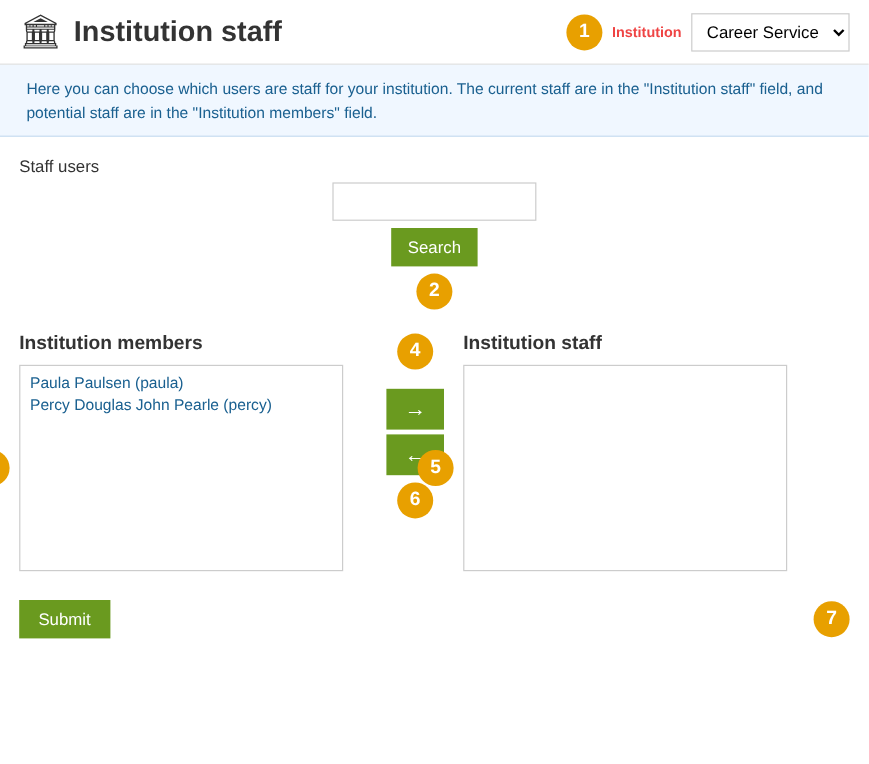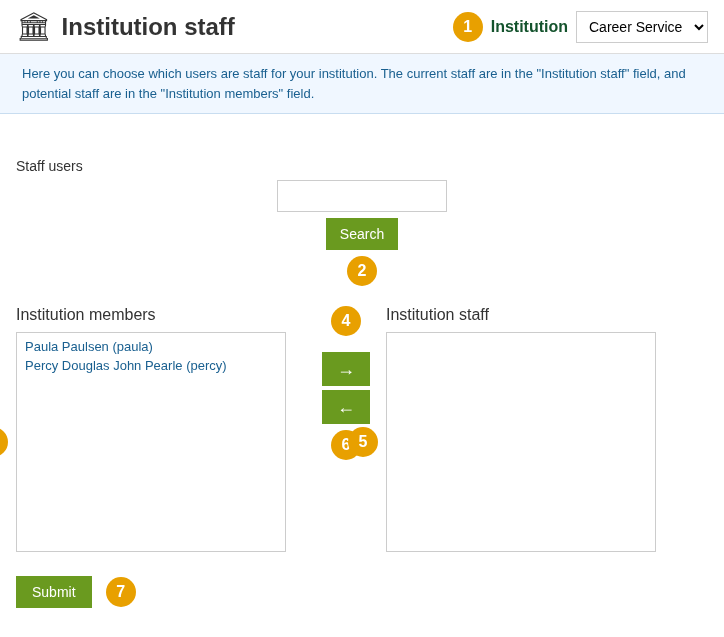--- a/index.html
+++ b/index.html
@@ -35,22 +35,22 @@
       font-weight: bold;
       color: #333;
     }
     .header-right {
       display: flex;
       align-items: center;
       gap: 8px;
     }
     .badge-label {
       font-weight: bold;
-      font-size: 16px;
-      color: #14532d;
+      font-size: 12px;
+      color: #ef4444;
     }
     .career-select {
       border: 1px solid #ccc;
       padding: 6px 8px;
       font-size: 14px;
       background: #fff;
       cursor: pointer;
       min-width: 130px;
     }
 
@@ -60,21 +60,20 @@
       border-bottom: 1px solid #c8ddf0;
       padding: 10px 22px;
       color: #1a6090;
       font-size: 13px;
       line-height: 1.5;
     }
 
     
     .main-content {
       padding: 16px 16px;
-      margin-top: 28px;
     }
 
     
     .section-label {
       font-size: 14px;
       color: #333;
       margin-bottom: 6px;
     }
     .search-row {
       display: flex;
@@ -111,27 +110,27 @@
       flex-direction: column;
     }
     .list-column-left {
       width: 290px;
     }
     .list-column-right {
       width: 290px;
     }
     .list-heading {
       font-size: 16px;
-      font-weight: normal;
+      font-weight: bold;
       margin-bottom: 8px;
       color: #333;
     }
     .list-box {
       width: 270px;
-      height: 220px;
+      height: 172px;
       border: 1px solid #ccc;
       background: #fff;
       overflow-y: scroll;
       padding: 4px;
     }
     .list-item {
       padding: 2px 4px;
       cursor: pointer;
       color: #1a6090;
       font-size: 13px;
@@ -173,21 +172,22 @@
     }
     .middle-badge-bottom {
       margin-top: 6px;
     }
 
     
     .submit-row {
       margin-top: 24px;
       display: flex;
       align-items: center;
-      gap: 14px;
+      gap: 0;
+      justify-content: space-between;
     }
     .submit-button {
       background: #6a9a1f;
       color: #fff;
       border: none;
       padding: 8px 16px;
       font-size: 14px;
       cursor: pointer;
     }
 

